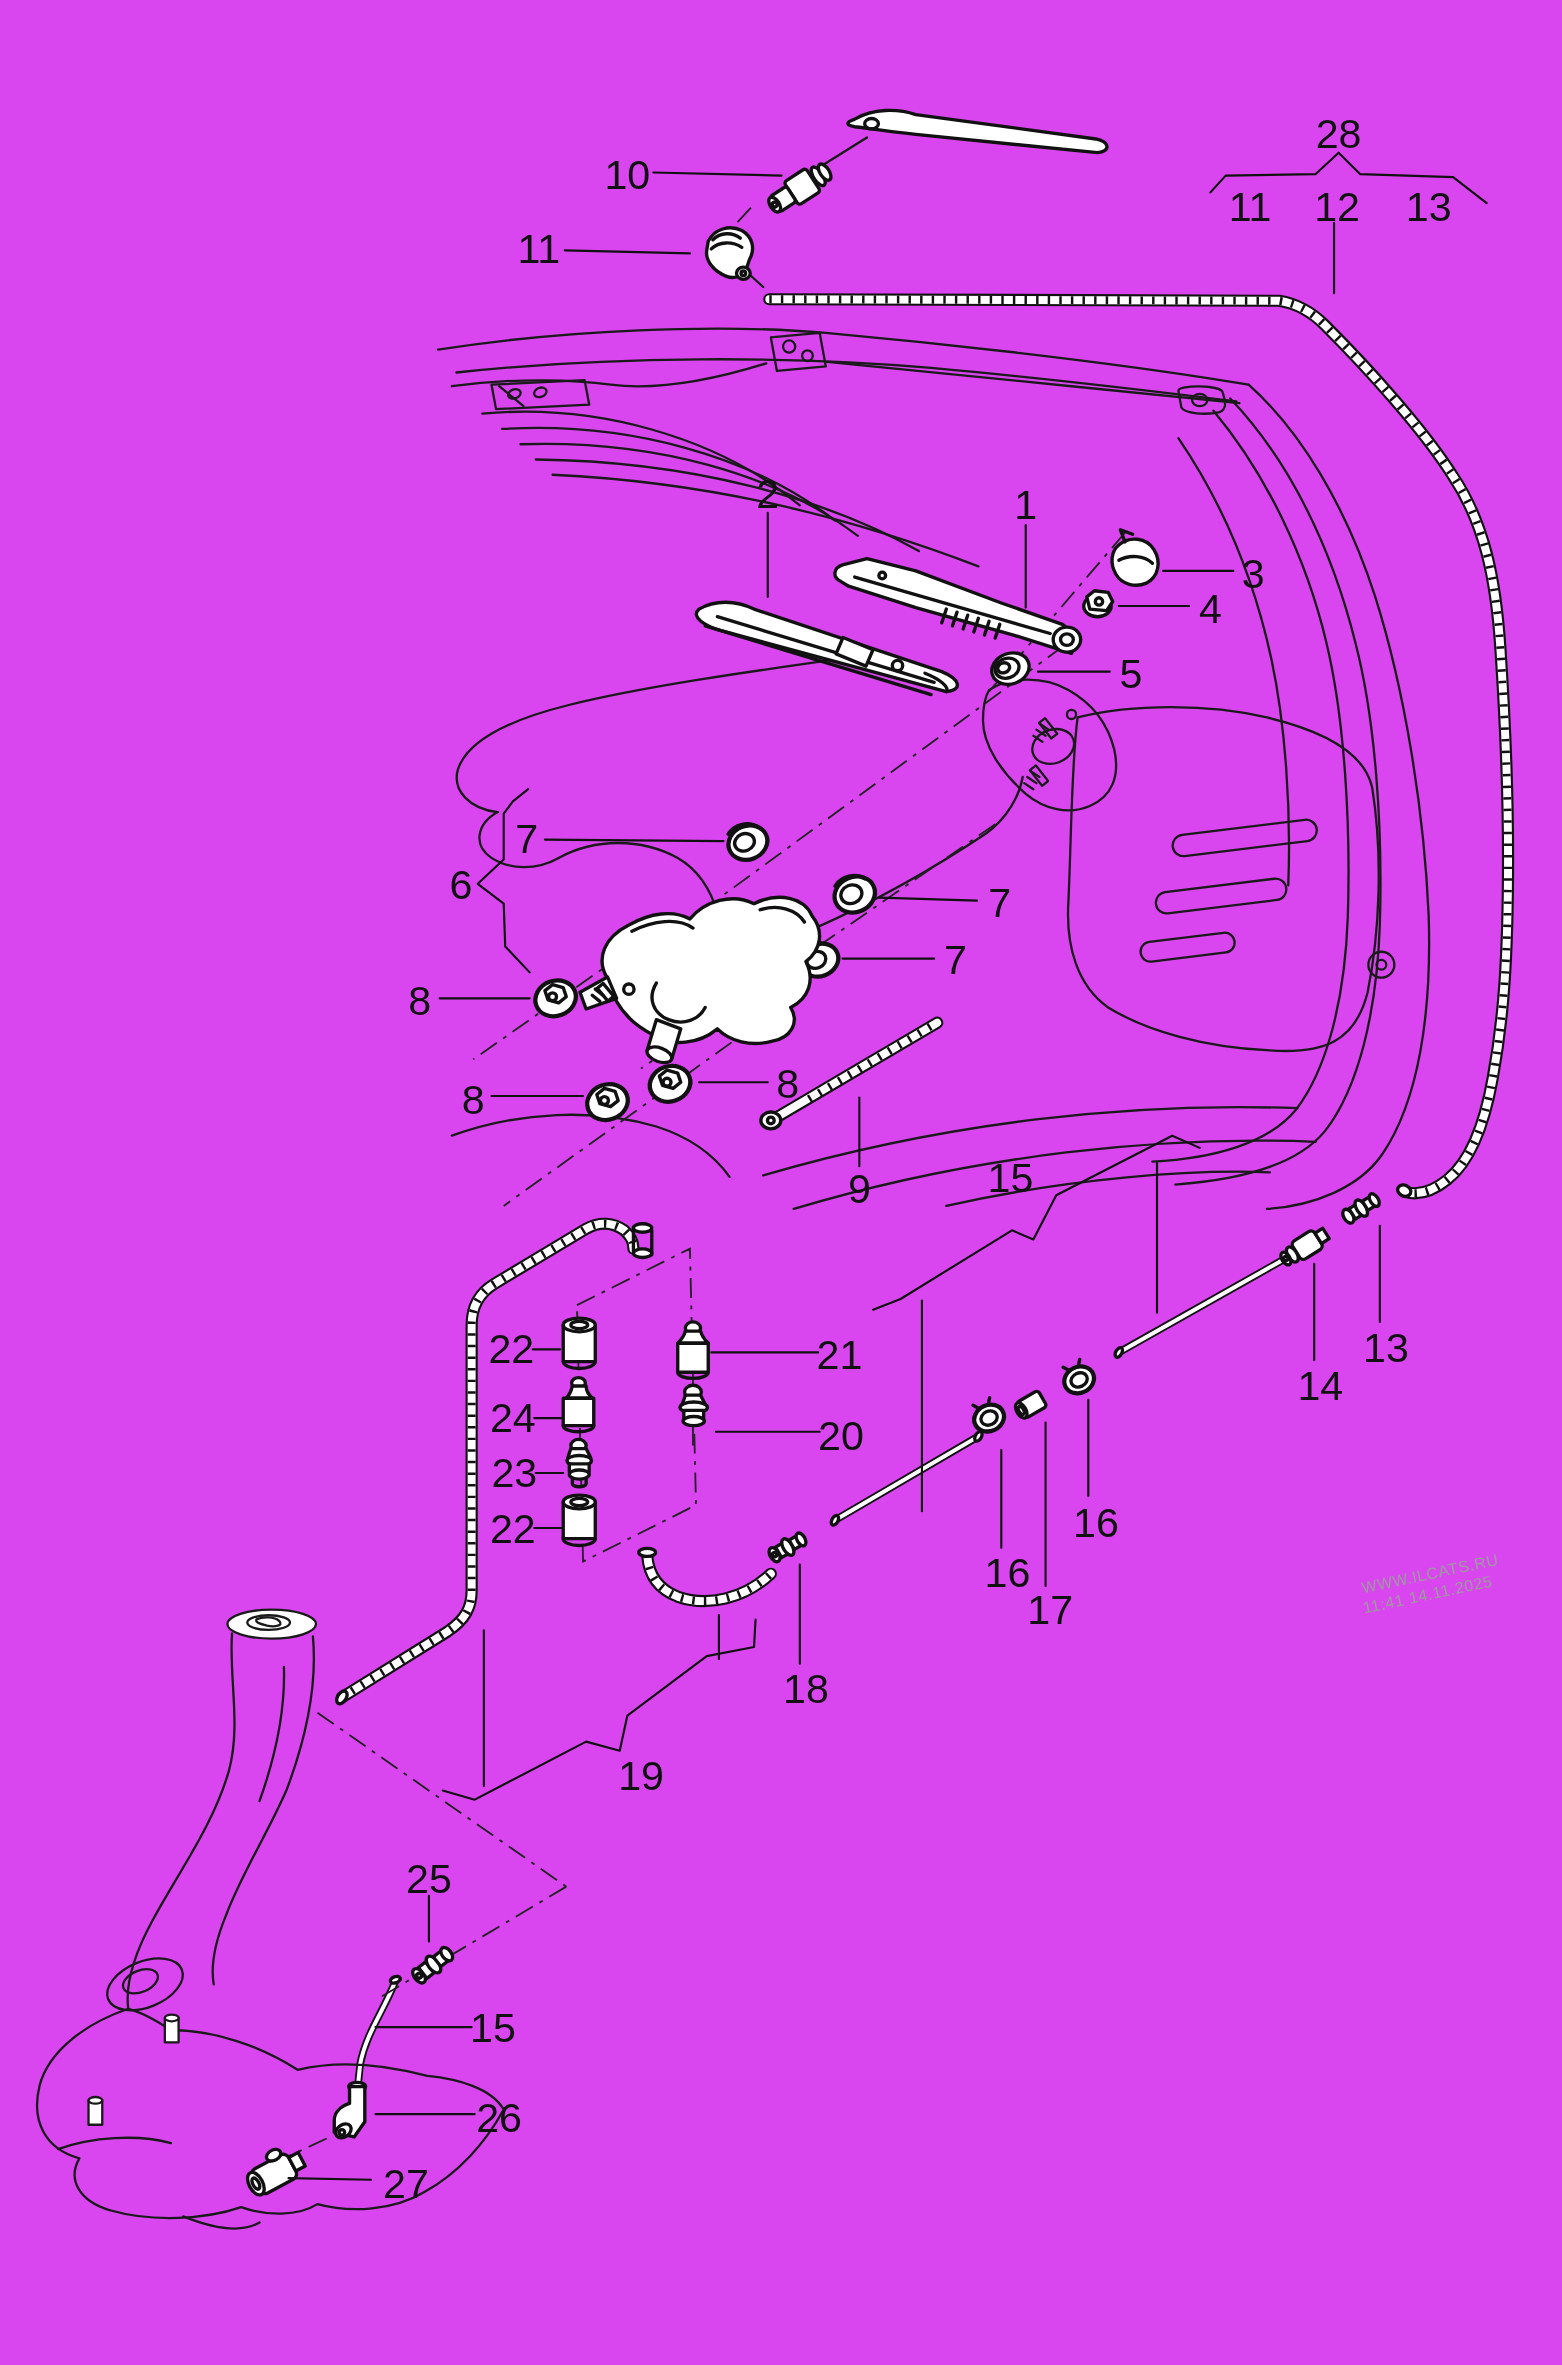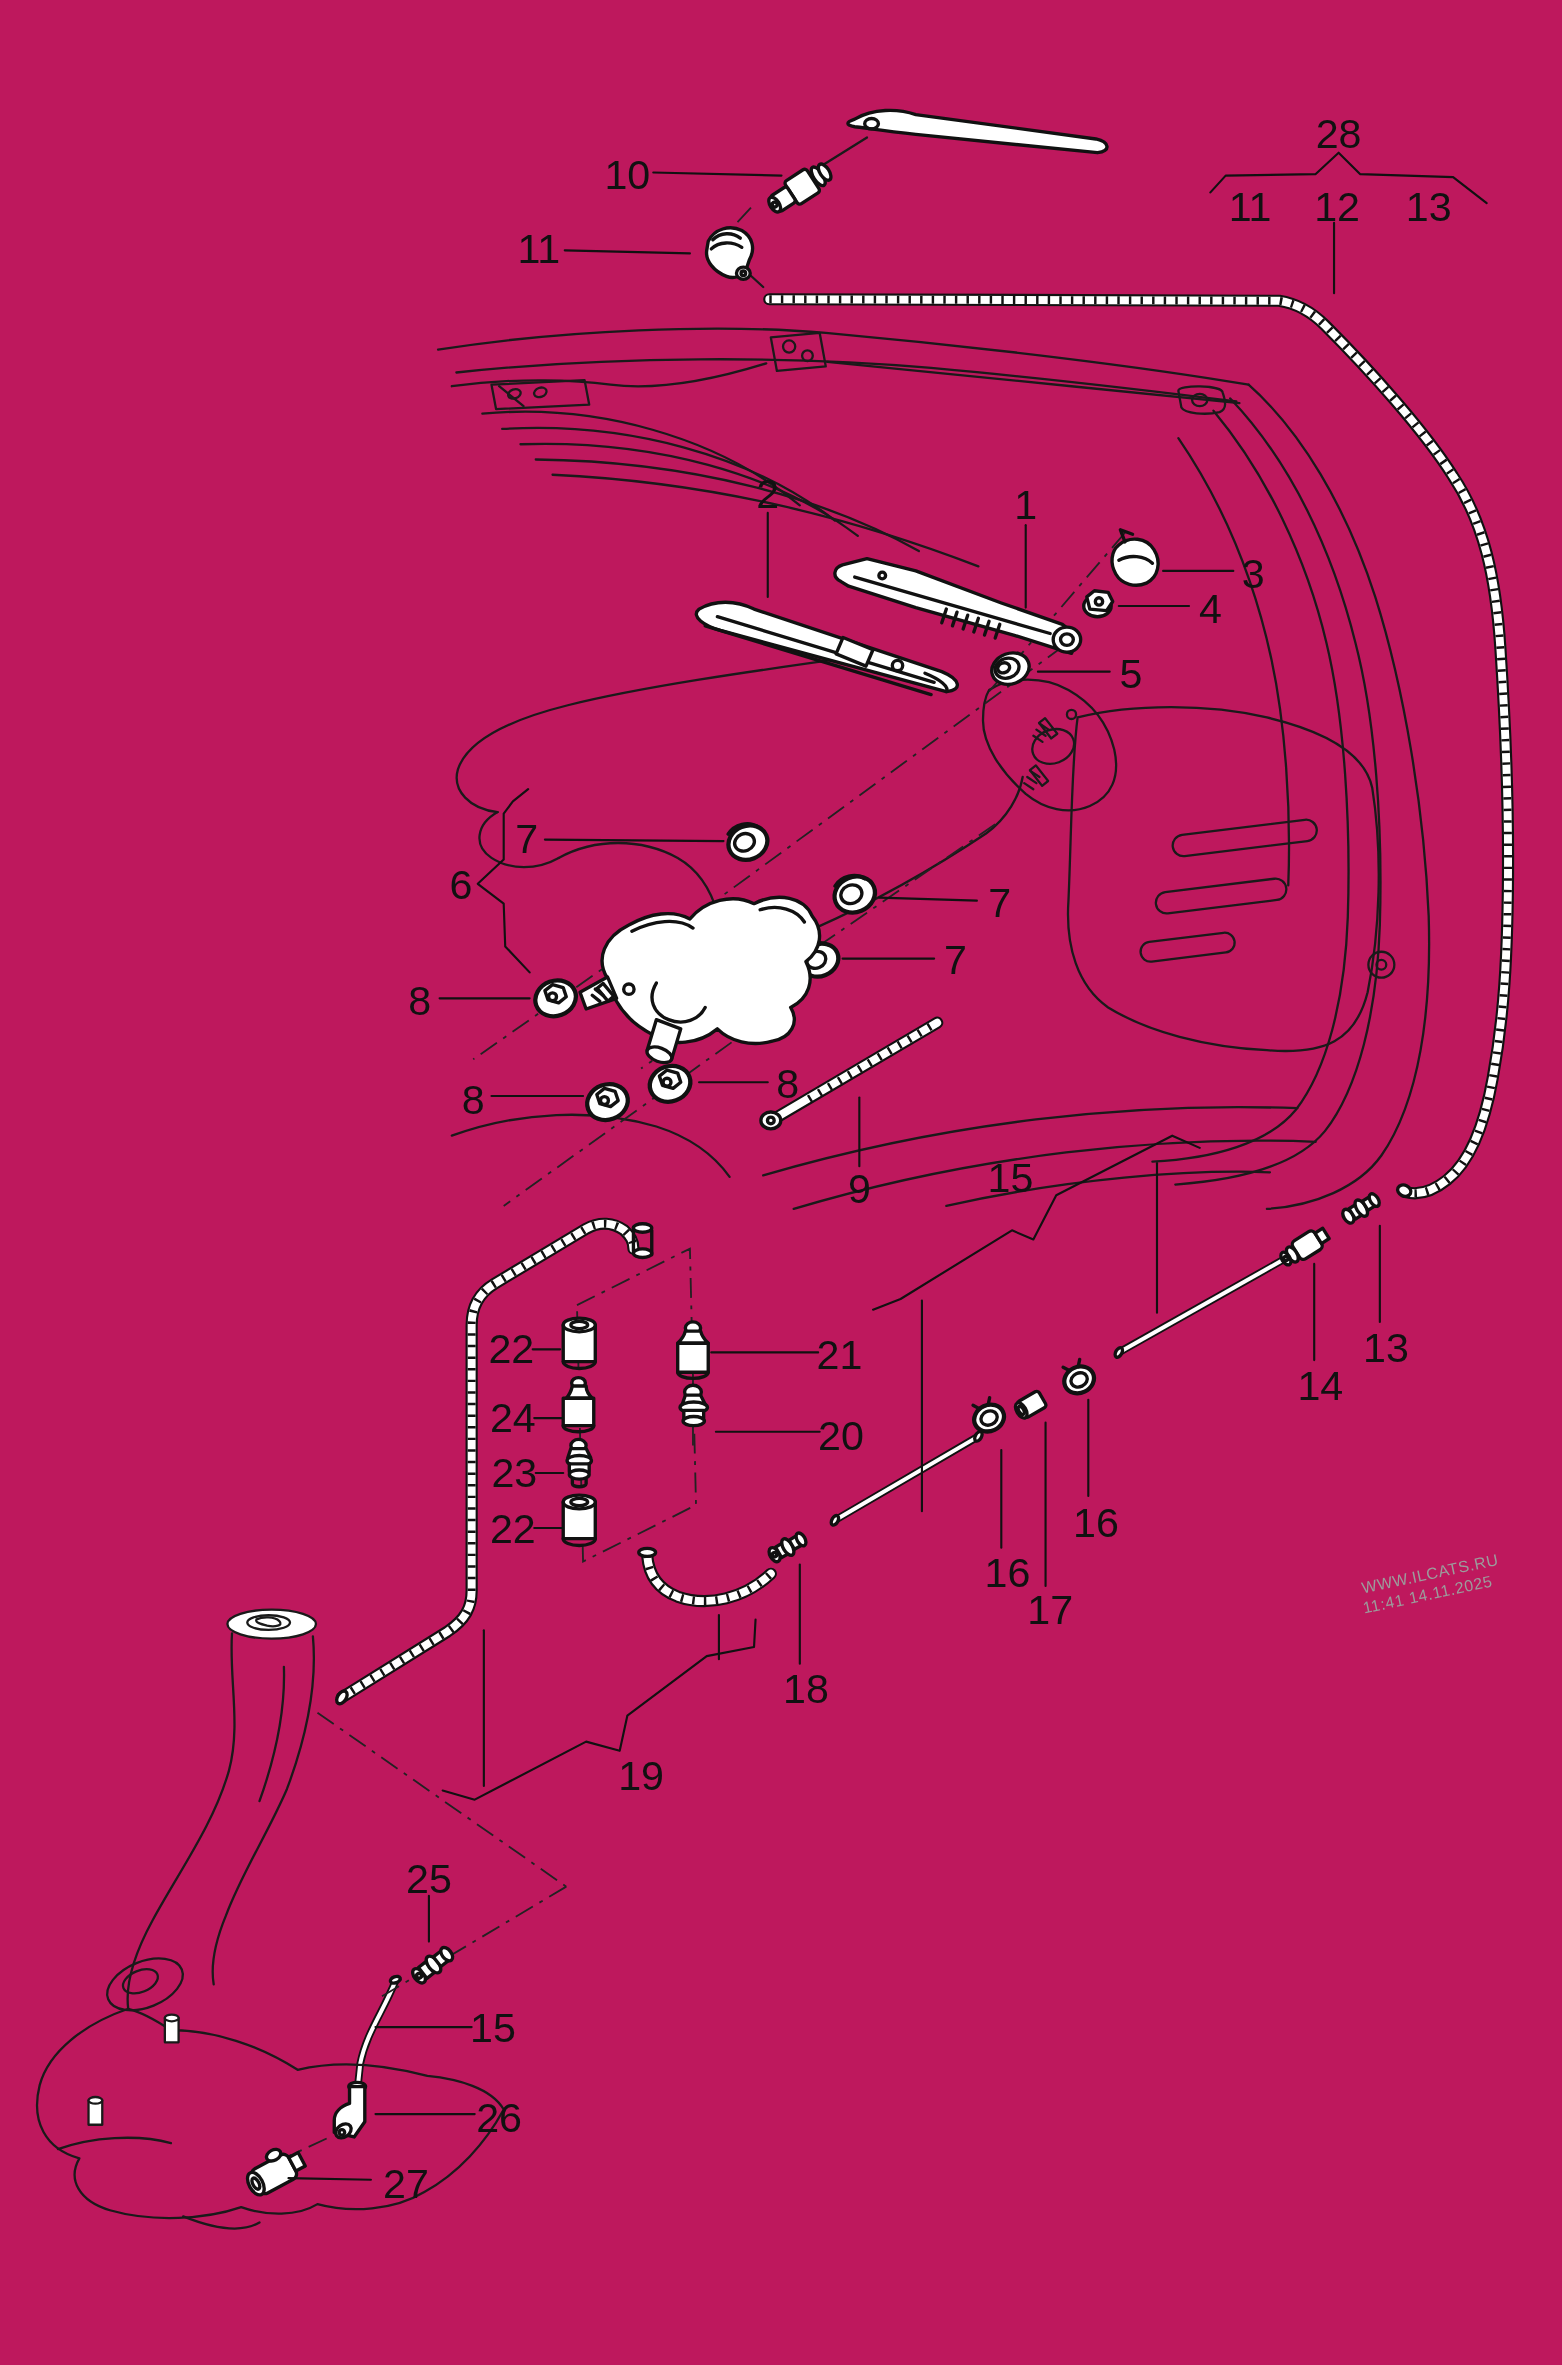--- a/index.html
+++ b/index.html
@@ -1,16 +1,16 @@
 <!DOCTYPE html>
 <html style="font-size:12px"><head>
 <meta charset="utf-8">
 <style>
   html,body{margin:0;padding:0;background:#ffffff;}
-  #page{position:relative;width:1563px;height:2366px;background:#be185d;overflow:hidden;}
+  #page{position:relative;width:1563px;height:2366px;background:#d946ef;overflow:hidden;}
   svg{position:absolute;left:0;top:0;}
   .ln{fill:none;stroke:#1a1a1a;stroke-width:1.5;stroke-linecap:round;stroke-linejoin:round;}
   .lnf{fill:#ffffff;stroke:#1a1a1a;stroke-width:1.5;stroke-linejoin:round;}
   .pt{fill:none;stroke:#111;stroke-width:2.2;stroke-linecap:round;stroke-linejoin:round;}
   .ptf{fill:#ffffff;stroke:#111;stroke-width:2.2;stroke-linejoin:round;}
   .ptf3{fill:#ffffff;stroke:#111;stroke-width:2.8;stroke-linejoin:round;}
   .ld{fill:none;stroke:#111;stroke-width:1.4;stroke-linecap:round;stroke-linejoin:round;}
   .dd{fill:none;stroke:#222;stroke-width:1.2;stroke-dasharray:13 5 2.5 5;}
   .ho{fill:none;stroke:#111;stroke-width:8;stroke-linecap:round;}
   .hi{fill:none;stroke:#fff;stroke-width:5.2;stroke-linecap:round;}

